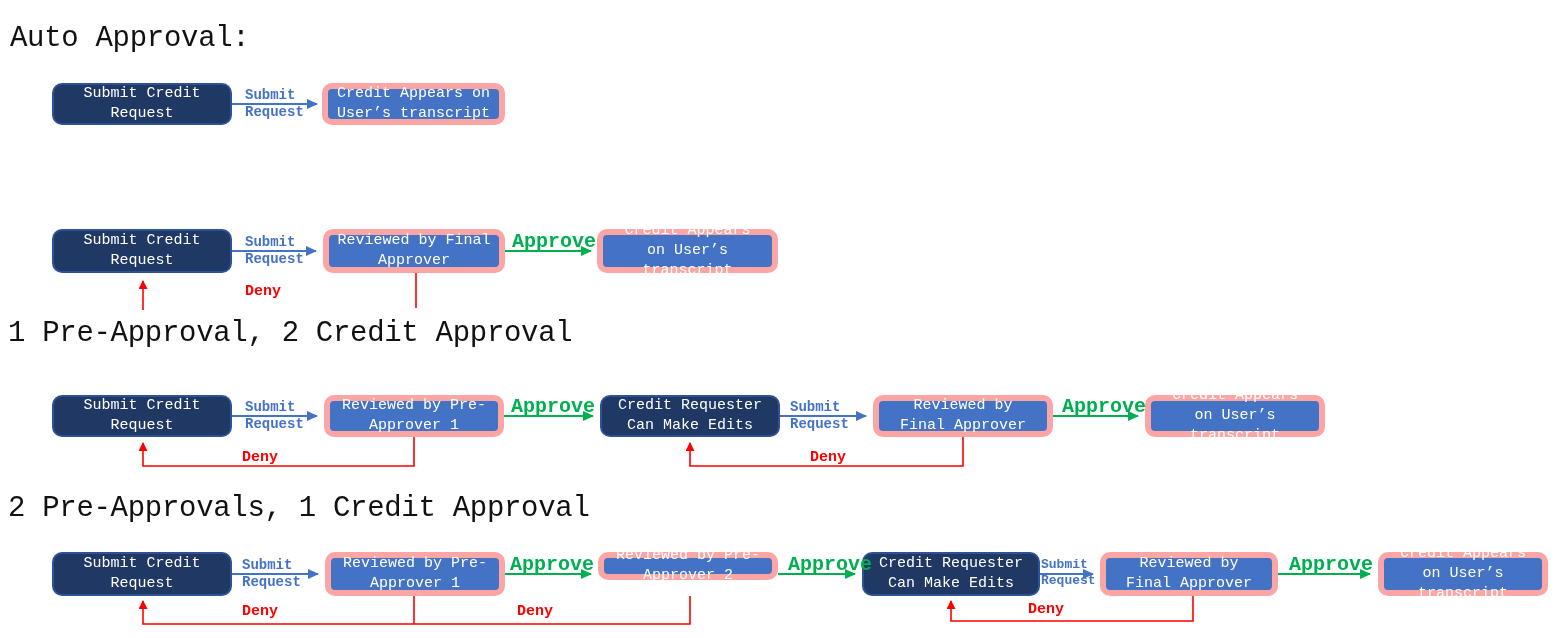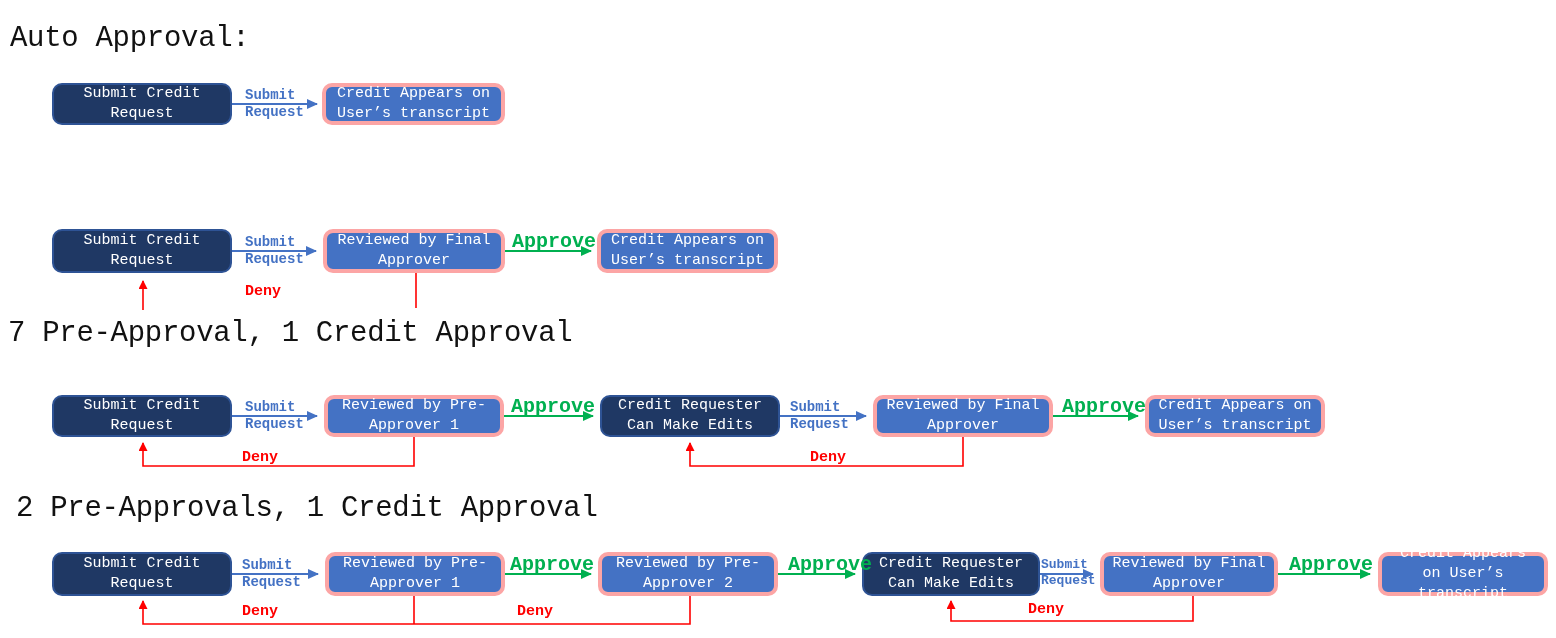--- a/index.html
+++ b/index.html
@@ -10,21 +10,21 @@
   .section-title {
     position:absolute; font-size:29px; line-height:36px; font-weight:400;
     color:#111111; white-space:nowrap; letter-spacing:-0.3px;
   }
   .node {
     position:absolute; display:flex; align-items:center; justify-content:center;
     text-align:center; color:#ffffff; font-size:15px; line-height:20px;
     border-radius:10px; box-sizing:border-box; padding:0 8px;
   }
   .node.dark  { background:#1F3864; border:2.5px solid #2E5395;justify-content:flex-end; }
-  .node.light { background:#4472C4; border:4px solid #fca5a5; }
+  .node.light { background:#4472C4; border:6px solid #fca5a5; }
   .wires { position:absolute; left:0; top:0; }
   .edge-label {
     position:absolute; font-weight:700; text-align:left; background:transparent;
   }
   .edge-label.blue  { color:#4472C4; font-size:14px; line-height:17px; }
   .edge-label.green { color:#00B050; font-size:20px; line-height:17px; white-space:nowrap; }
   .edge-label.red   { color:#FF0000; font-size:15px; line-height:17px; white-space:nowrap; }
   .edge-label.small { font-size:13px; line-height:16px; }
 </style>
 </head>
@@ -84,21 +84,21 @@
   <div class="node light" style="left:323px; top:229px; width:182px; height:44px;">
     <span>Reviewed by Final Approver</span>
   </div>
   <div class="node light" style="left:597px; top:229px; width:181px; height:44px;">
     <span>Credit Appears on User’s transcript</span>
   </div>
   <div class="edge-label blue" style="left:245px; top:234px; width:64px;">Submit Request</div>
   <div class="edge-label green" style="left:512px; top:233px; width:72px;">Approve</div>
   <div class="edge-label red" style="left:245px; top:283px;">Deny</div>
 
-  <div class="section-title" style="left:8px; top:316px;">7 Pre-Approval, 1 Credit Approval</div>
+  <div class="section-title" style="left:8px; top:316px;">1 Pre-Approval, 2 Credit Approval</div>
   <div class="node dark" style="left:52px; top:395px; width:180px; height:42px;">
     <span>Submit Credit Request</span>
   </div>
   <div class="node light" style="left:324px; top:395px; width:180px; height:42px;">
     <span>Reviewed by Pre-Approver 1</span>
   </div>
   <div class="node dark" style="left:600px; top:395px; width:180px; height:42px;">
     <span>Credit Requester Can Make Edits</span>
   </div>
   <div class="node light" style="left:873px; top:395px; width:180px; height:42px;">
@@ -107,28 +107,28 @@
   <div class="node light" style="left:1145px; top:395px; width:180px; height:42px;">
     <span>Credit Appears on User’s transcript</span>
   </div>
   <div class="edge-label blue" style="left:245px; top:399px; width:64px;">Submit Request</div>
   <div class="edge-label green" style="left:511px; top:398px; width:72px;">Approve</div>
   <div class="edge-label blue" style="left:790px; top:399px; width:64px;">Submit Request</div>
   <div class="edge-label green" style="left:1062px; top:398px; width:72px;">Approve</div>
   <div class="edge-label red" style="left:242px; top:449px;">Deny</div>
   <div class="edge-label red" style="left:810px; top:449px;">Deny</div>
 
-  <div class="section-title" style="left:8px; top:491px;margin-left:8px;">2 Pre-Approvals, 1 Credit Approval</div>
+  <div class="section-title" style="left:8px; top:491px;">2 Pre-Approvals, 1 Credit Approval</div>
   <div class="node dark" style="left:52px; top:552px; width:180px; height:44px;">
     <span>Submit Credit Request</span>
   </div>
   <div class="node light" style="left:325px; top:552px; width:180px; height:44px;">
     <span>Reviewed by Pre-Approver 1</span>
   </div>
-  <div class="node light" style="left:598px; top:552px; width:180px; height:44px;">
+  <div class="node light" style="left:598px; top:552px; width:180px; height:28px;">
     <span>Reviewed by Pre-Approver 2</span>
   </div>
   <div class="node dark" style="left:862px; top:552px; width:178px; height:44px;">
     <span>Credit Requester Can Make Edits</span>
   </div>
   <div class="node light" style="left:1100px; top:552px; width:178px; height:44px;">
     <span>Reviewed by Final Approver</span>
   </div>
   <div class="node light" style="left:1378px; top:552px; width:170px; height:44px;">
     <span>Credit Appears on User’s transcript</span>

